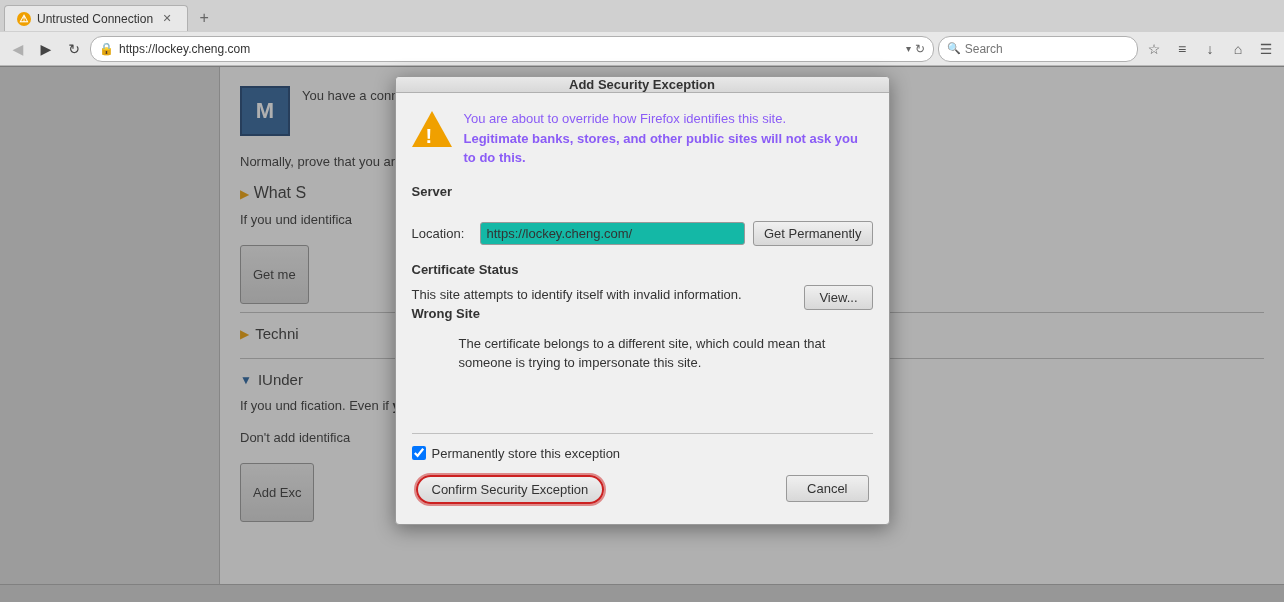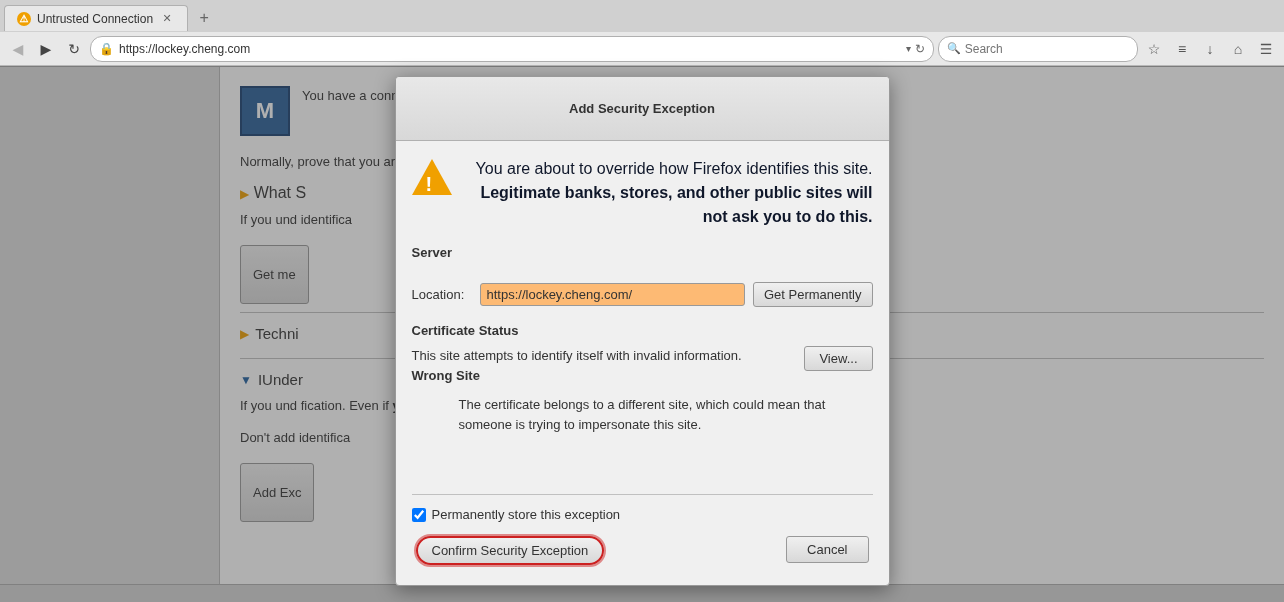--- a/index.html
+++ b/index.html
@@ -292,21 +292,21 @@
       border-radius: 4px;
       box-shadow: 0 4px 20px rgba(0,0,0,0.4);
       width: 495px;
       position: relative;
       z-index: 11;
     }
 
     .dialog-titlebar {
       background: linear-gradient(to bottom, #e8e8e8, #d8d8d8);
       border-bottom: 1px solid #b0b0b0;
-      padding: 24px 14px;
+      padding: 0 14px;
       border-radius: 4px 4px 0 0;
       text-align: center;
       font-size: 13px;
       font-weight: bold;
       color: #333;
     }
 
     .dialog-body { padding: 16px; }
 
     .dialog-warning-row {
@@ -337,42 +337,42 @@
     .warning-triangle::after {
       content: '!';
       position: absolute;
       top: 14px;
       left: -6px;
       font-size: 20px;
       font-weight: bold;
       color: white;
     }
 
-    .warning-text { flex: 1; font-size: 16px; color: #0f172a; line-height: 1.5; text-align: right; }
+    .warning-text { flex: 1; font-size: 13px; color: #8b5cf6; line-height: 1.5; }
 
     .warning-bold { font-weight: bold; }
 
     .section-label { font-size: 13px; font-weight: bold; color: #333; margin-bottom: 22px; }
 
     .location-row {
       display: flex;
       align-items: center;
       gap: 8px;
       margin-bottom: 16px;
     }
 
     .location-label { font-size: 13px; color: #333; width: 60px; }
 
     .location-input {
       flex: 1;
       padding: 3px 6px;
       border: 1px solid #999;
       border-radius: 3px;
       font-size: 13px;
-      background: #fdba74;
+      background: #14b8a6;
       color: #333;
     }
 
     .get-cert-btn {
       padding: 4px 10px;
       background: linear-gradient(to bottom, #f0f0f0, #d8d8d8);
       border: 1px solid #999;
       border-radius: 3px;
       font-size: 13px;
       cursor: pointer;

